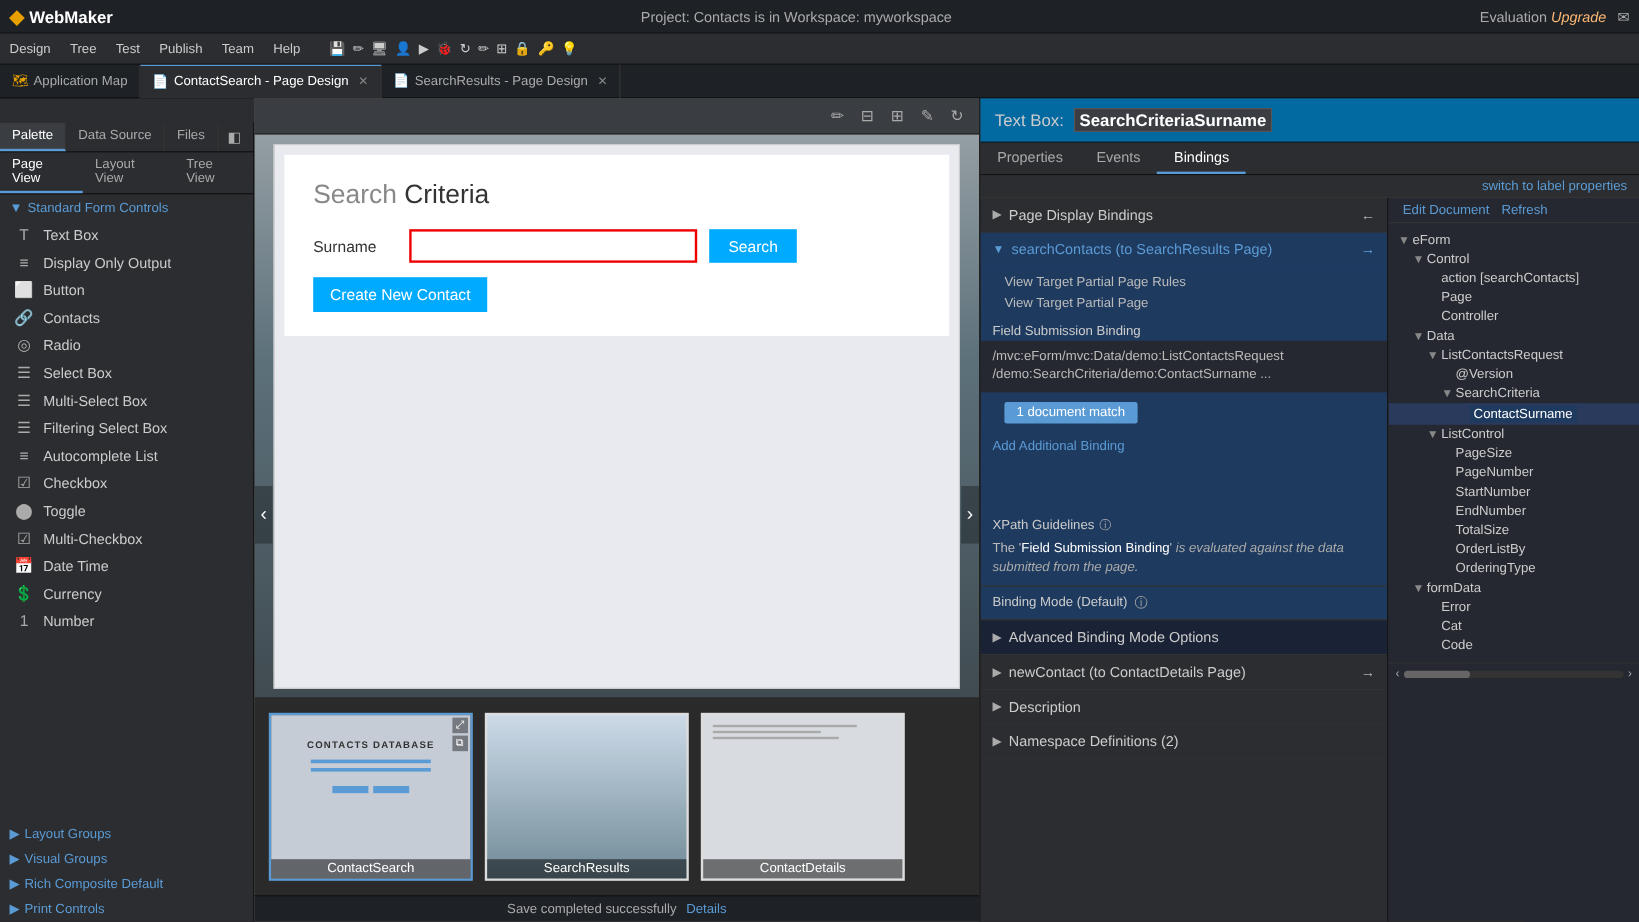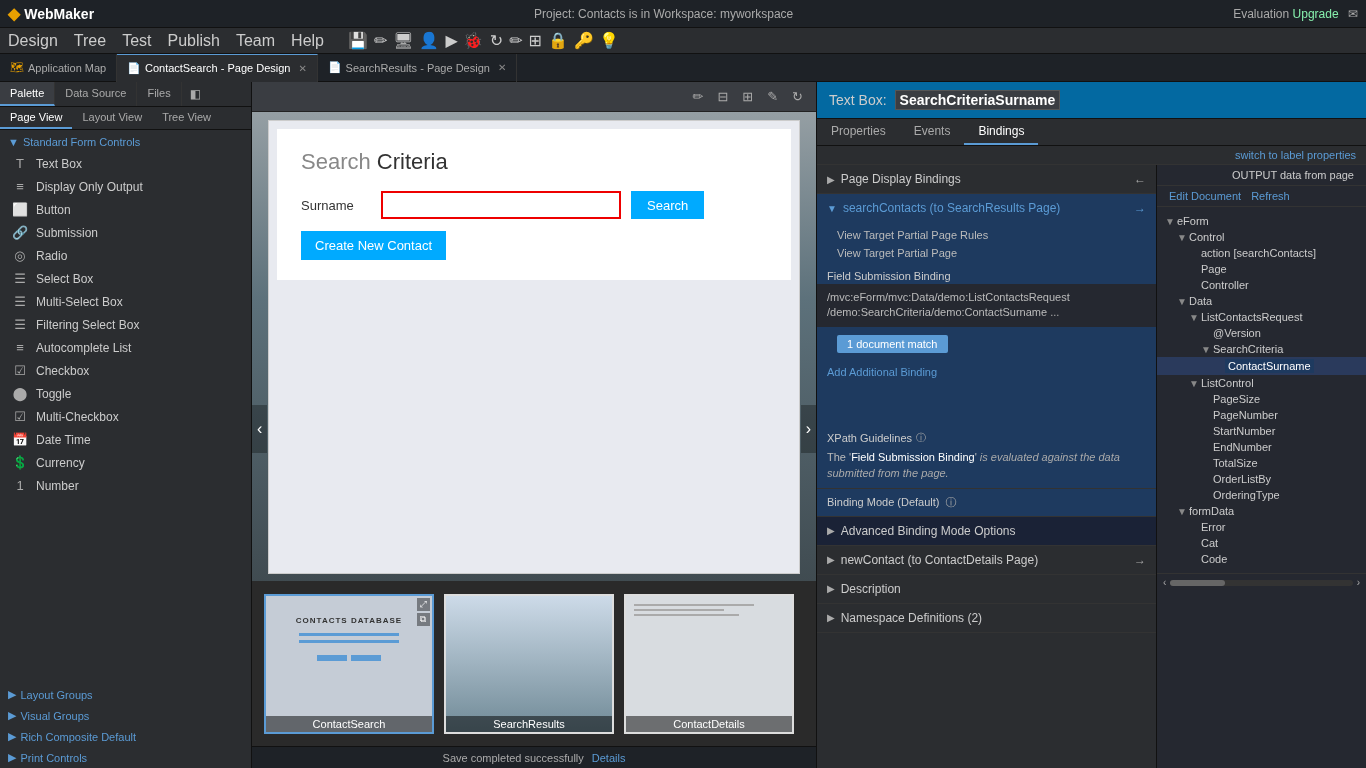--- a/index.html
+++ b/index.html
@@ -4,40 +4,40 @@
   <style>
     * { box-sizing: border-box; margin: 0; padding: 0; }
     body { font-family: 'Segoe UI', Arial, sans-serif; font-size: 12px; background: #2b2d30; color: #ccc; overflow: hidden; width: 1366px; height: 768px; }
 
     
     #topbar { background: #1e2227; height: 28px; display: flex; align-items: center; padding: 0 8px; border-bottom: 1px solid #111; }
     #topbar .logo { color: #fff; font-weight: bold; font-size: 14px; display: flex; align-items: center; gap: 4px; }
     #topbar .logo .diamond { color: #e8a000; font-size: 16px; }
     #topbar .project-info { flex: 1; text-align: center; color: #aaa; font-size: 12px; }
     #topbar .eval { color: #aaa; font-size: 12px; }
-    #topbar .eval a { color: #86efac; cursor: pointer; }
+    #topbar .eval a { color: #fdba74; cursor: pointer; font-style: italic; }
 
     
     #menubar { background: #2b2d30; height: 26px; display: flex; align-items: center; padding: 0 8px; gap: 16px; border-bottom: 1px solid #111; }
-    #menubar span { color: #ccc; cursor: pointer; font-size: 16px; }
+    #menubar span { color: #ccc; cursor: pointer; font-size: 11px; }
     .menu-icons { display: flex; gap: 6px; align-items: center; margin-left: 8px; }
     .menu-icon { color: #aaa; font-size: 14px; cursor: pointer; }
 
     
     #tabbar { background: #1e2227; height: 28px; display: flex; align-items: center; border-bottom: 1px solid #111; }
     .tab { display: flex; align-items: center; padding: 0 10px; height: 28px; font-size: 11px; color: #aaa; cursor: pointer; border-right: 1px solid #333; gap: 4px; }
     .tab.active { background: #2b2d30; color: #fff; border-top: 1px solid #5b9bd5; }
     .tab .map-icon { font-size: 11px; color: #e8a000; }
     .tab .close { color: #888; font-size: 10px; margin-left: 4px; cursor: pointer; }
 
     
     #main { display: flex; height: calc(768px - 28px - 26px - 28px); }
 
     
-    #palette { width: 252px; background: #2b2d30; border-right: 1px solid #111; display: flex; flex-direction: column; overflow: hidden; }
+    #palette { width: 212px; background: #2b2d30; border-right: 1px solid #111; display: flex; flex-direction: column; overflow: hidden; margin-top: 20px; }
     #palette-tabs { display: flex; border-bottom: 1px solid #111; }
     .pal-tab { padding: 5px 10px; font-size: 11px; color: #aaa; cursor: pointer; border-right: 1px solid #333; }
     .pal-tab.active { background: #3a3d42; color: #fff; border-bottom: 2px solid #5b9bd5; }
     .pal-tab-icon { padding: 5px 8px; color: #aaa; cursor: pointer; }
     #palette-view-tabs { display: flex; border-bottom: 1px solid #111; }
     .view-tab { padding: 4px 10px; font-size: 11px; color: #aaa; cursor: pointer; }
     .view-tab.active { color: #fff; border-bottom: 2px solid #5b9bd5; }
 
     .palette-section-header { color: #5b9bd5; font-size: 11px; padding: 6px 8px 4px; cursor: pointer; display: flex; align-items: center; gap: 4px; }
     .palette-item { display: flex; align-items: center; padding: 4px 12px; cursor: pointer; gap: 8px; font-size: 12px; color: #ccc; }
@@ -219,21 +219,21 @@
     <div class="palette-item">
       <span class="pi-icon">≡</span>
       <span>Display Only Output</span>
     </div>
     <div class="palette-item">
       <span class="pi-icon">⬜</span>
       <span>Button</span>
     </div>
     <div class="palette-item">
       <span class="pi-icon">🔗</span>
-      <span>Submission</span>
+      <span>Contacts</span>
     </div>
     <div class="palette-item">
       <span class="pi-icon">◎</span>
       <span>Radio</span>
     </div>
     <div class="palette-item">
       <span class="pi-icon">☰</span>
       <span>Select Box</span>
     </div>
     <div class="palette-item">
@@ -461,23 +461,20 @@
 
         <div class="binding-section">
           <div class="binding-section-header">
             <span class="arrow">▶</span>
             <span class="title">Namespace Definitions (2)</span>
           </div>
         </div>
       </div>
 
       <div id="bindings-right">
-        <div class="right-output">
-          <span class="output-label">OUTPUT data from page</span>
-        </div>
         <div class="right-actions-row">
           <span class="right-action-btn">Edit Document</span>
           <span class="right-action-btn">Refresh</span>
         </div>
         <div id="tree-panel">
 
           <div class="tree-item">
             <span class="tree-indent" style="width:4px;"></span>
             <span class="tree-arrow">▼</span>
             <span class="tree-text">eForm</span>

